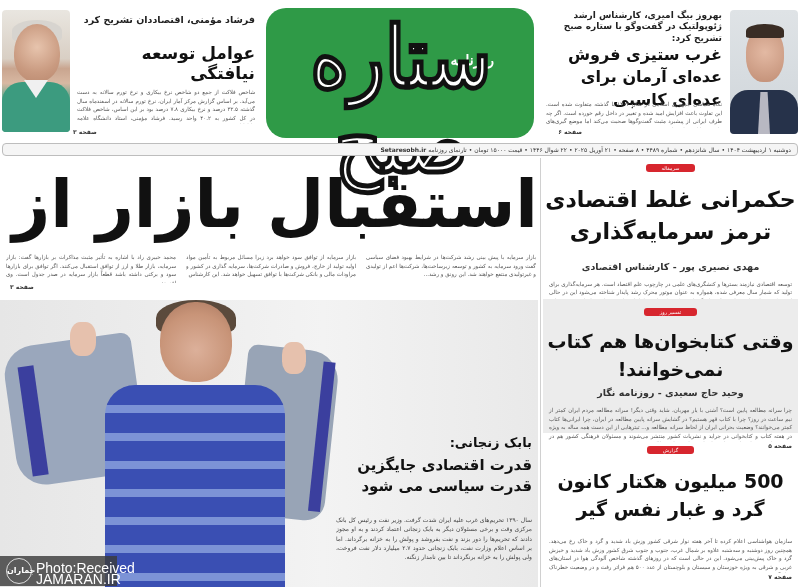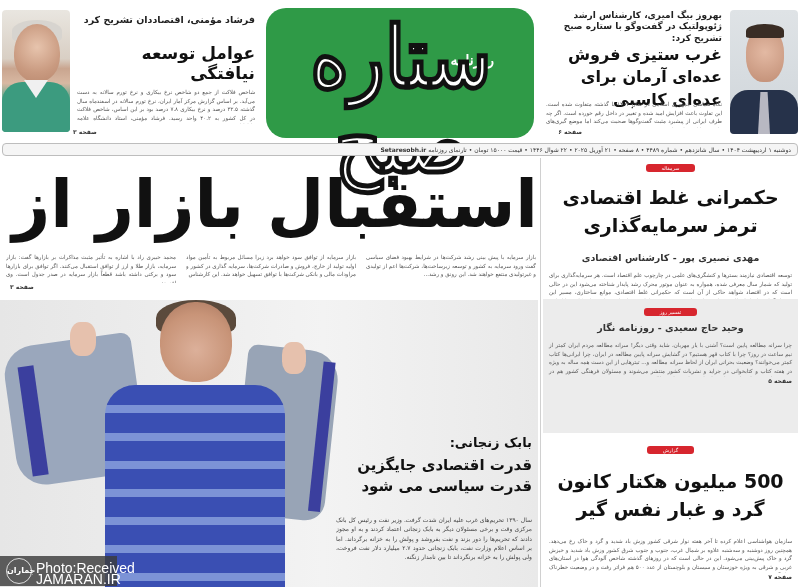--- a/index.html
+++ b/index.html
@@ -53,21 +53,21 @@
   
   .tag { display: inline-block; background: #d7262e; color: #fff; font-size: 5px; line-height: 8px; height: 8px; padding: 0 16px; border-radius: 3px; }
   .sec { left: 543px; width: 255px; }
   .sec .tag-wrap { text-align: center; }
   .sec .headline-sm { text-align: center; }
   .sec .byline { text-align:center; font-size: 9.5px; color:#333; font-weight: bold; }
   .sec .body-text { padding: 0 6px; }
   .sec .page-ref { padding-right: 6px; }
 
   .sec-1 { top: 155px; height: 140px; }
-  .sec-1 .headline-sm { font-size: 19px; line-height: 1.45; margin-top: 10px; }
+  .sec-1 .headline-sm { font-size: 22px; line-height: 1.45; margin-top: 10px; }
   .sec-1 .byline { margin-top: 13px; }
   .sec-1 .body-text { margin-top: 8px; height: 36px; overflow:hidden; }
 
   .sec-2 { top: 299px; height: 134px; background: #ececec; }
   .sec-2 .headline-sm { font-size: 19px; line-height: 1.45; margin-top: 10px; }
   .sec-2 .byline { margin-top: 4px; }
   .sec-2 .body-text { margin-top: 8px; height: 36px; overflow:hidden; }
 
   .sec-3 { top: 437px; height: 150px; }
   .sec-3 .headline-sm { font-size: 19px; line-height: 1.45; margin-top: 12px; }
@@ -192,20 +192,21 @@
 <div class="abs sec sec-1">
   <div class="tag-wrap"><span class="tag">سرمقاله</span></div>
   <div class="headline-sm">حکمرانی غلط اقتصادی ترمز سرمایه‌گذاری</div>
   <div class="byline">مهدی نصیری پور - کارشناس اقتصادی</div>
   <div class="body-text">توسعه اقتصادی نیازمند بسترها و کنشگری‌های علمی در چارچوب علم اقتصاد است. هر سرمایه‌گذاری برای تولید که شمار سال معرفی شده، همواره به عنوان موتور محرک رشد پایدار شناخته می‌شود این در حالی است که در اقتصاد شواهد حاکی از آن است که حکمرانی غلط اقتصادی، موانع ساختاری، مسیر این سرمایه‌گذاری‌ها را با چالش مواجه ساخته است. ضعف در طراحی و اجرای سیاست‌های کلان، ناپایداری تصمیمات اقتصادی و نبود چشم‌انداز...</div>
   <div class="page-ref">صفحه ۳</div>
 </div>
 
 <div class="abs sec sec-2">
   <div class="tag-wrap"><span class="tag">تفسیر روز</span></div>
+  <div class="headline-sm">وقتی کتابخوان‌ها هم کتاب نمی‌خوانند!</div>
   <div class="byline">وحید حاج سعیدی - روزنامه نگار</div>
   <div class="body-text">چرا سرانه مطالعه پایین است؟ آشنی با یار مهربان، شاید وقتی دیگر! سرانه مطالعه مردم ایران کمتر از نیم ساعت در روز؟ چرا با کتاب قهر هستیم؟ در گشایش سرانه پایین مطالعه در ایران، چرا ایرانی‌ها کتاب کمتر می‌خوانند؟ وضعیت بحرانی ایران از لحاظ سرانه مطالعه و... تیترهایی از این دست همه ساله به ویژه در هفته کتاب و کتابخوانی در جراید و نشریات کشور منتشر می‌شوند و مسئولان فرهنگی کشور هم در نشست‌ها و سخنرانی‌ها و مصاحبه‌هایشان میزان سرانه مطالعه...</div>
   <div class="page-ref">صفحه ۵</div>
 </div>
 
 <div class="abs sec sec-3">
   <div class="tag-wrap"><span class="tag">گزارش</span></div>
   <div class="headline-sm">500 میلیون هکتار کانون گرد و غبار نفس گیر</div>
   <div class="body-text">سازمان هواشناسی اعلام کرده تا آخر هفته نوار شرقی کشور وزش باد شدید و گرد و خاک رخ می‌دهد. همچنین روز دوشنبه و سه‌شنبه علاوه بر شمال غرب، جنوب و جنوب شرق کشور وزش باد شدید و خیزش گرد و خاک پیش‌بینی می‌شود. این در حالی است که در روزهای گذشته شاخص آلودگی هوا در استان‌های غربی و شرقی به ویژه خوزستان و سیستان و بلوچستان از عدد ۵۰۰ هم فراتر رفت و در وضعیت خطرناک قرار گرفت.</div>
   <div class="page-ref">صفحه ۷</div>

